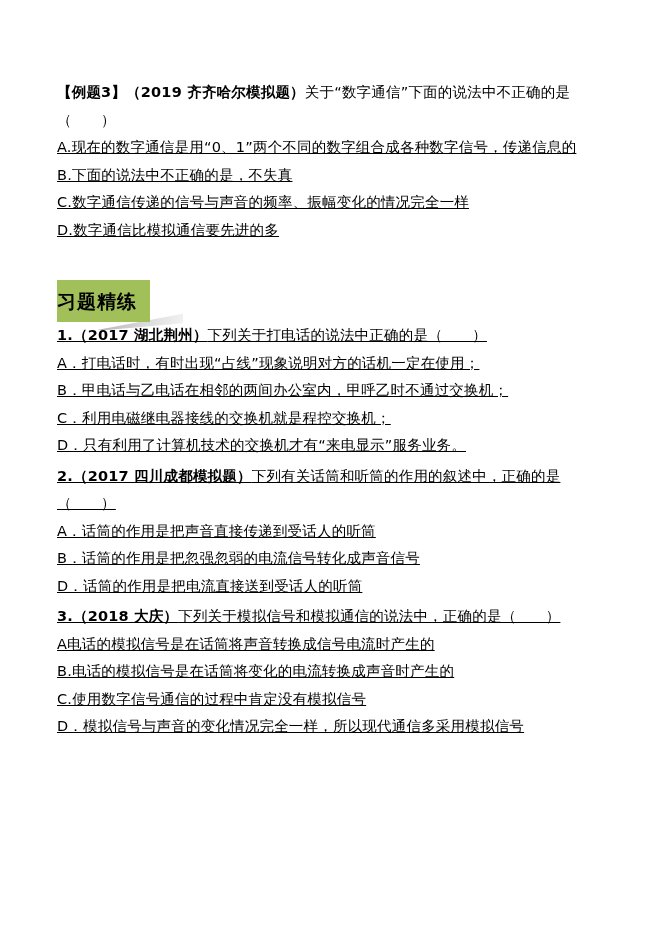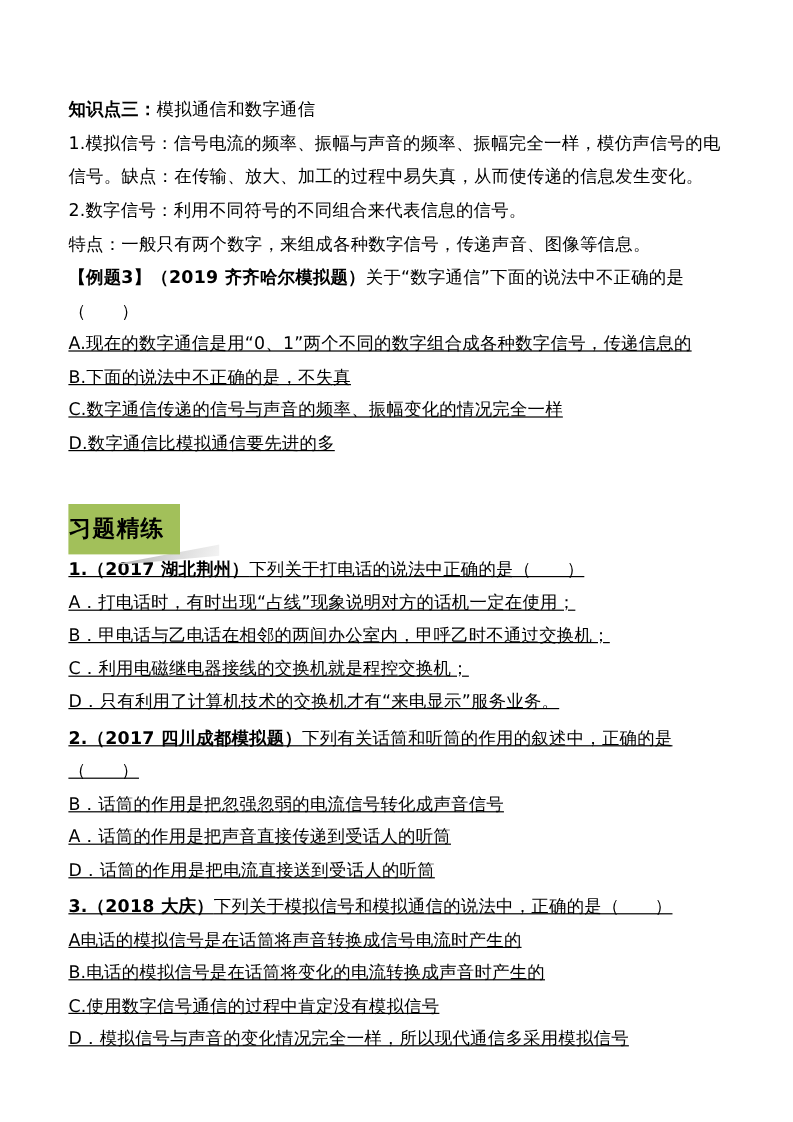--- a/index.html
+++ b/index.html
@@ -73,26 +73,20 @@
     letter-spacing: 0.5px;
   }
   .question { margin: 0 0 3px 0; }
 </style>
 </head>
 <body>
 
 <div class="page">
 
   
-  <section class="kb">
-    <p class="line"><span class="b">知识点三：</span><span>模拟通信和数字通信</span></p>
-    <p class="line">1.模拟信号：信号电流的频率、振幅与声音的频率、振幅完全一样，模仿声信号的电信号。缺点：在传输、放大、加工的过程中易失真，从而使传递的信息发生变化。</p>
-    <p class="line">2.数字信号：利用不同符号的不同组合来代表信息的信号。</p>
-    <p class="line">特点：一般只有两个数字，来组成各种数字信号，传递声音、图像等信息。</p>
-  </section>
 
   
   <section class="example">
     <p class="line"><span class="b">【例题3】（2019 齐齐哈尔模拟题）</span><span>关于“数字通信”下面的说法中不正确的是（　　）</span></p>
     <p class="opt-line">A.现在的数字通信是用“0、1”两个不同的数字组合成各种数字信号，传递信息的</p>
     <p class="opt-line">B.下面的说法中不正确的是，不失真</p>
     <p class="opt-line">C.数字通信传递的信号与声音的频率、振幅变化的情况完全一样</p>
     <p class="opt-line">D.数字通信比模拟通信要先进的多</p>
   </section>
 
@@ -109,22 +103,22 @@
     <p class="opt-line"><span class="b">1.（2017 湖北荆州）</span><span>下列关于打电话的说法中正确的是（　　）</span></p>
     <p class="opt-line">A．打电话时，有时出现“占线”现象说明对方的话机一定在使用；</p>
     <p class="opt-line">B．甲电话与乙电话在相邻的两间办公室内，甲呼乙时不通过交换机；</p>
     <p class="opt-line">C．利用电磁继电器接线的交换机就是程控交换机；</p>
     <p class="opt-line">D．只有利用了计算机技术的交换机才有“来电显示”服务业务。</p>
   </section>
 
   
   <section class="question">
     <p class="opt-line"><span class="b">2.（2017 四川成都模拟题）</span><span>下列有关话筒和听筒的作用的叙述中，正确的是（　　）</span></p>
+    <p class="opt-line">A．话筒的作用是把声音直接传递到受话人的听筒</p>
     <p class="opt-line">B．话筒的作用是把忽强忽弱的电流信号转化成声音信号</p>
-    <p class="opt-line">A．话筒的作用是把声音直接传递到受话人的听筒</p>
     <p class="opt-line">D．话筒的作用是把电流直接送到受话人的听筒</p>
   </section>
 
   
   <section class="question">
     <p class="opt-line"><span class="b">3.（2018 大庆）</span><span>下列关于模拟信号和模拟通信的说法中，正确的是（　　）</span></p>
     <p class="opt-line">A电话的模拟信号是在话筒将声音转换成信号电流时产生的</p>
     <p class="opt-line">B.电话的模拟信号是在话筒将变化的电流转换成声音时产生的</p>
     <p class="opt-line">C.使用数字信号通信的过程中肯定没有模拟信号</p>
     <p class="opt-line">D．模拟信号与声音的变化情况完全一样，所以现代通信多采用模拟信号</p>

